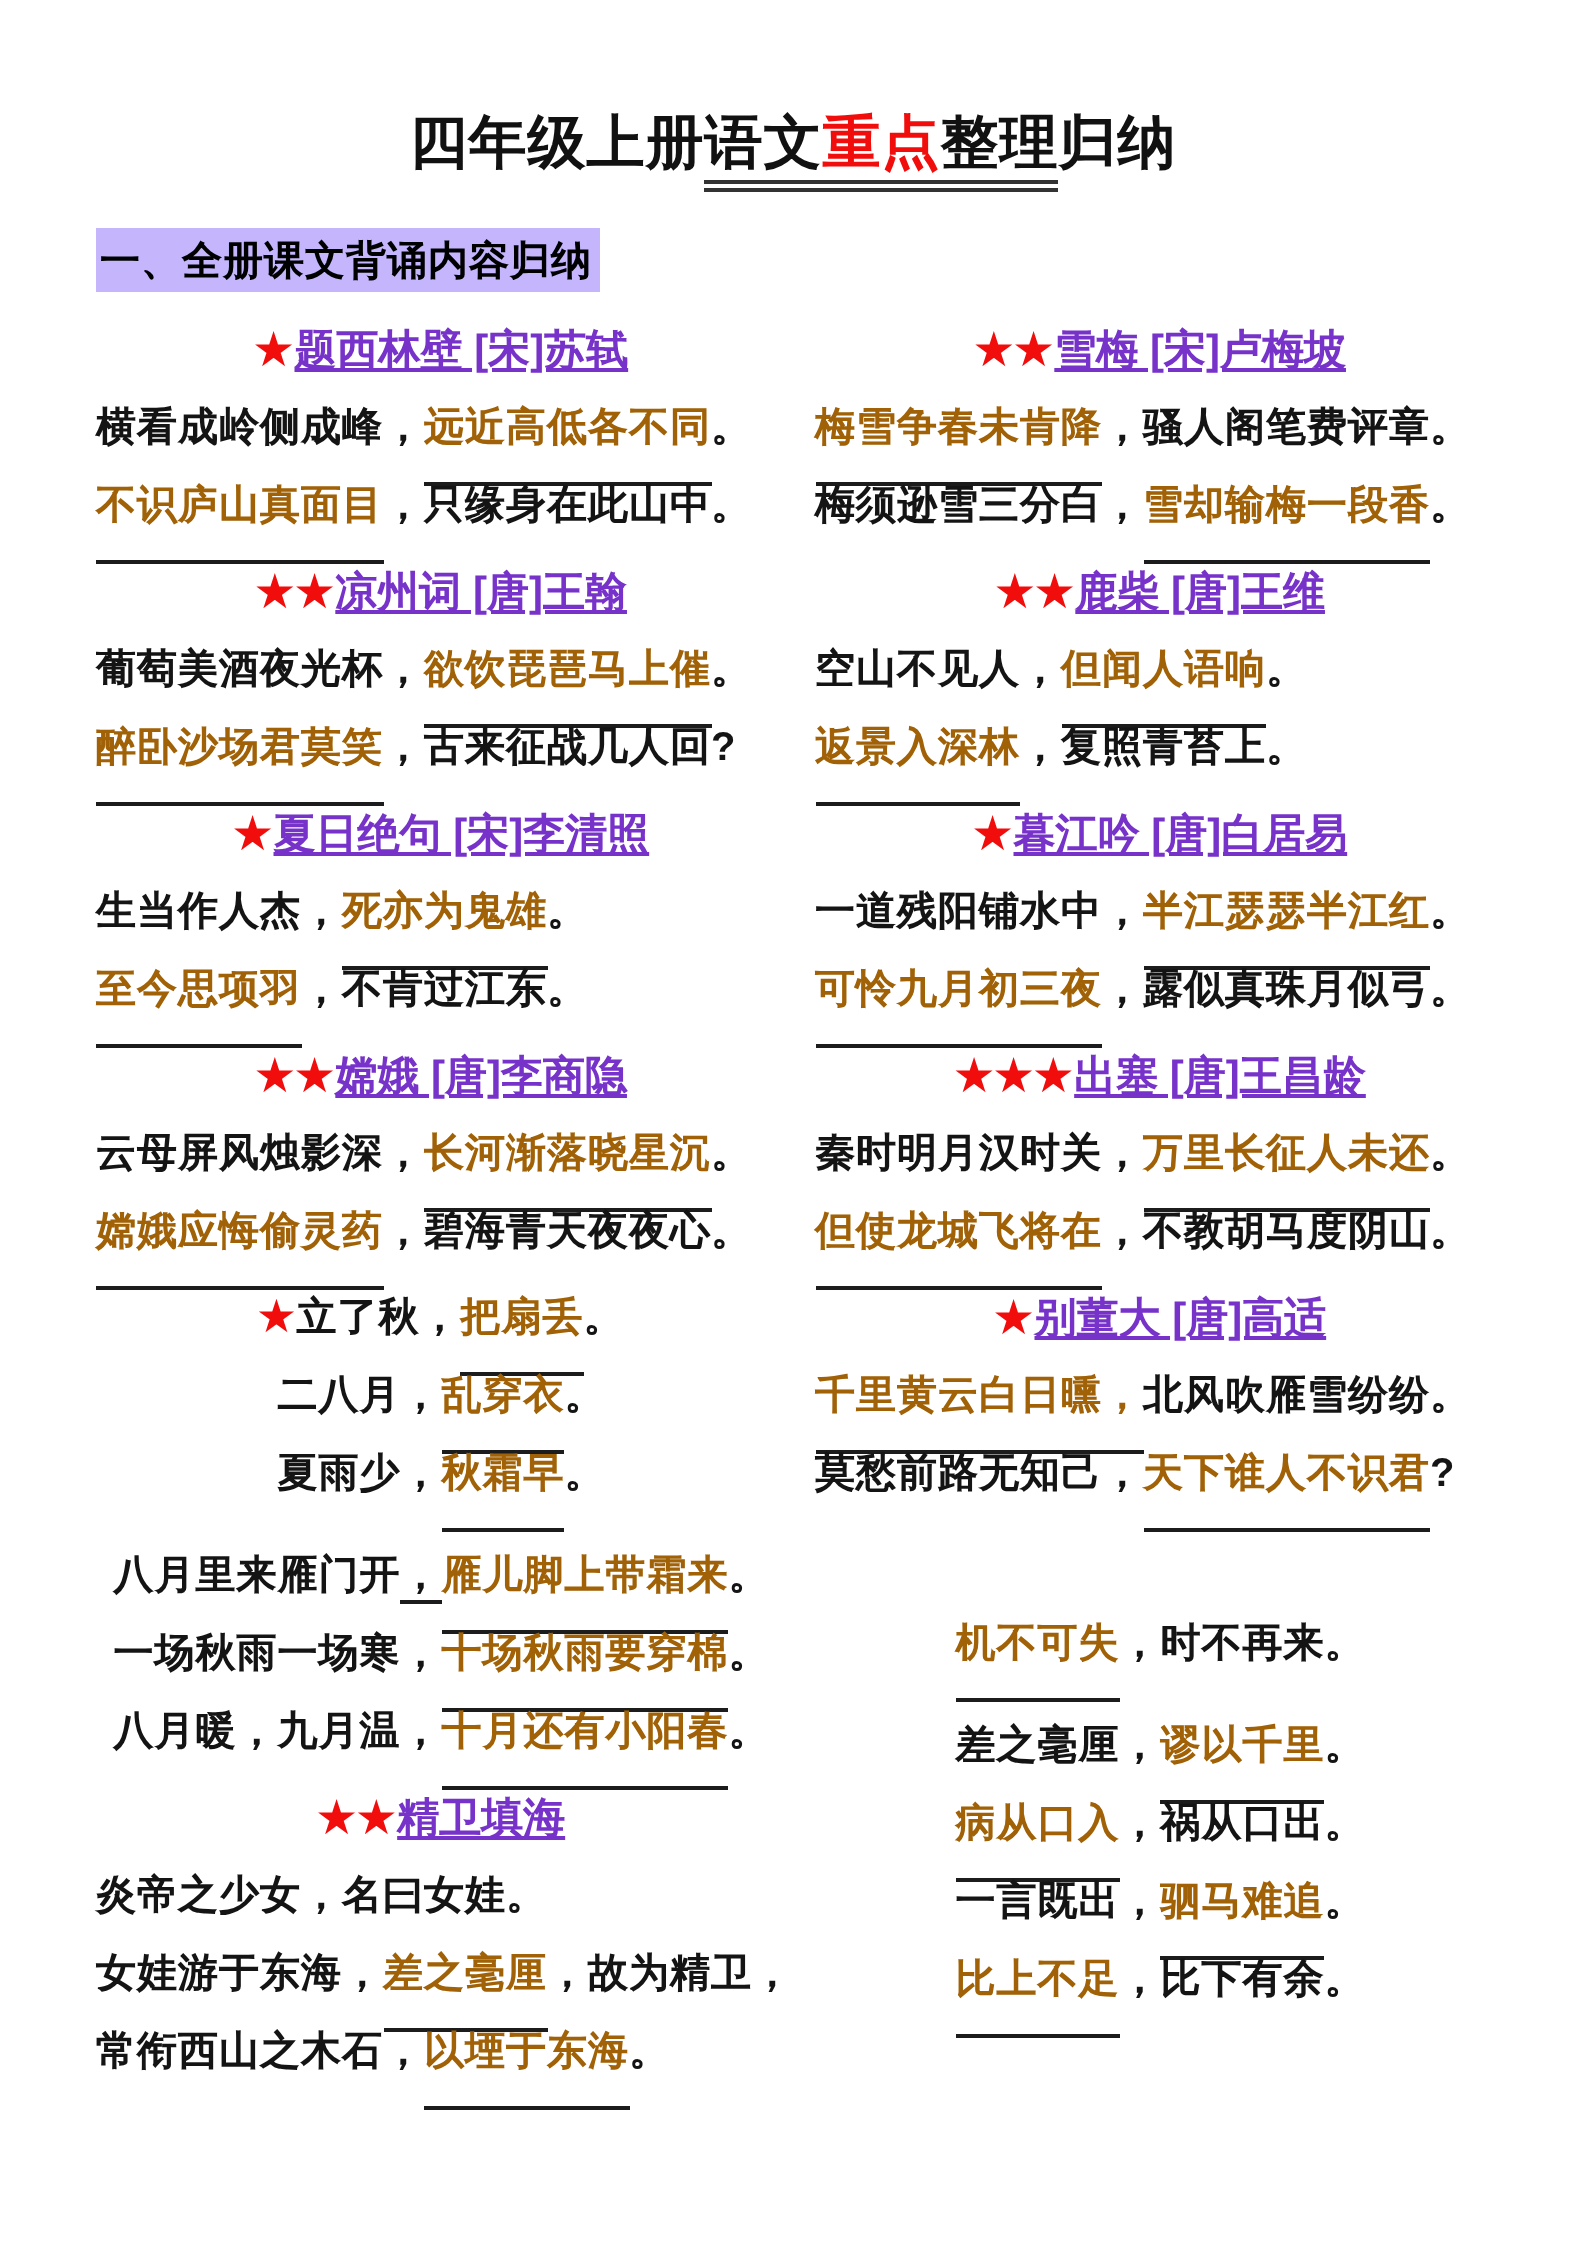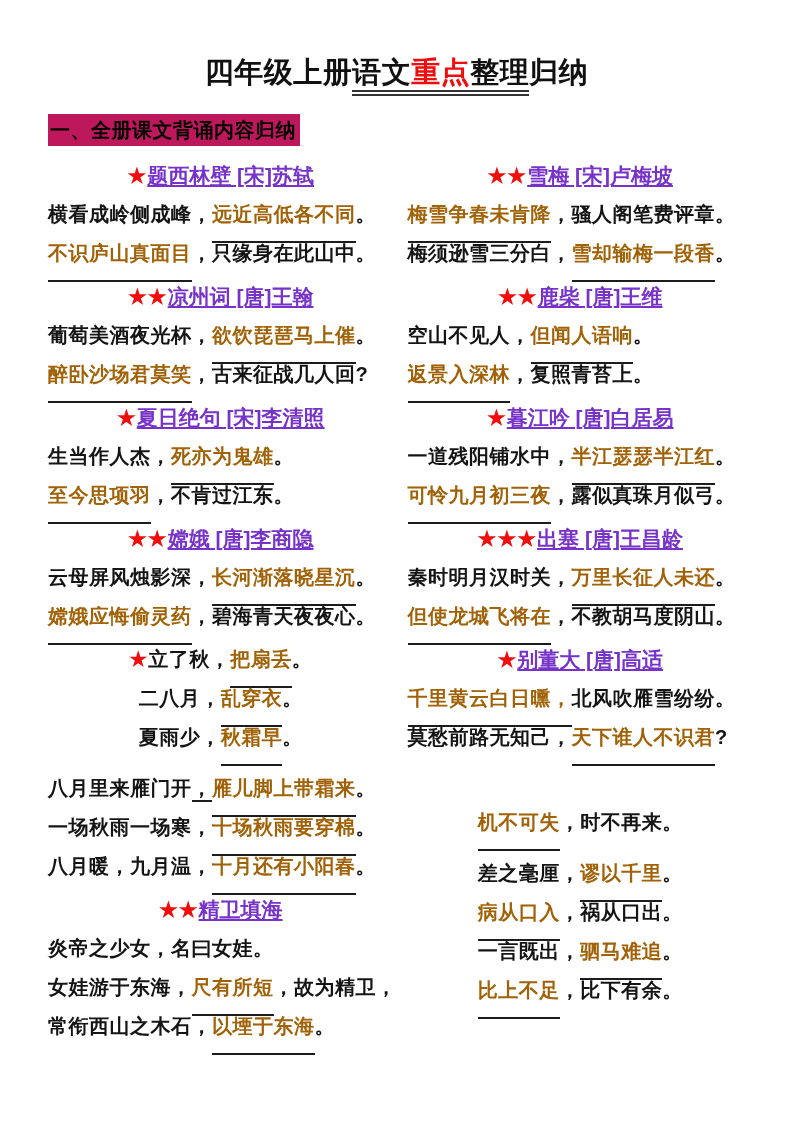--- a/index.html
+++ b/index.html
@@ -20,36 +20,36 @@
     line-height: 40px;
   }
   .t-black { color: #111; }
   .t-black-du { color: #111; border-bottom: 6px double #333; padding-bottom: 2px; }
   .t-red-du { color: #f20d0d; border-bottom: 6px double #333; padding-bottom: 2px; }
 
   
   .heading-row { margin: 22px 0 4px 48px; }
   .section-heading {
     display: inline-block;
-    background: #be185d;
+    background: #c4b5fd;
     color: #000;
     font-size: 20px; font-weight: 800;
     padding: 3px 4px 2px 2px;
     letter-spacing: 0.5px;
   }
 
   
   .columns { display: flex; padding: 6px 40px 0 48px; }
   .col { flex: 1 1 0; min-width: 0; }
   .col-left { margin-right: 14px; }
 
   .block { margin-bottom: 4px; }
   .block.center { text-align: center; }
   .gap-lg { margin-top: 46px; }
-  .gap-sm { margin-top: 12px; }
+  .gap-sm { margin-top: 12px; text-align: center; }
 
   .title-line {
     text-align: center;
     font-size: 21px; line-height: 39px;
     font-weight: 800;
   }
   .stars { color: #f20d0d; letter-spacing: 1px; }
   .ptitle { color: #7733c9; text-decoration: underline; }
 
   .vline {
@@ -109,21 +109,21 @@
           <div class="vline"><span>夏雨少，</span><span class="seg-hl">秋霜早</span><span>。</span></div>
         </div>
         <div class="block gap-sm">
           <div class="vline"><span>八月里来雁门开</span><span class="seg-u">，</span><span class="seg-hl">雁儿脚上带霜来</span><span>。</span></div>
           <div class="vline"><span>一场秋雨一场寒，</span><span class="seg-hl">十场秋雨要穿棉</span><span>。</span></div>
           <div class="vline"><span>八月暖，九月温，</span><span class="seg-hl">十月还有小阳春</span><span>。</span></div>
         </div>
         <div class="block">
           <div class="title-line"><span class="stars">★★</span><span class="ptitle">精卫填海</span></div>
           <div class="vline"><span>炎帝之少女，名曰女娃。</span></div>
-          <div class="vline"><span>女娃游于东海，</span><span class="seg-hl">尺有所短</span><span>，故为精卫，</span></div>
+          <div class="vline"><span>女娃游于东海，</span><span class="seg-hl">差之毫厘</span><span>，故为精卫，</span></div>
           <div class="vline"><span>常衔西山之木石，</span><span class="seg-hl">以堙于东海</span><span>。</span></div>
         </div>
       </div>
     <div class="col col-right">
         <div class="block">
           <div class="title-line"><span class="stars">★★</span><span class="ptitle">雪梅 [宋]卢梅坡</span></div>
           <div class="vline"><span class="seg-hl">梅雪争春未肯降</span><span>，骚人阁笔费评章。</span></div>
           <div class="vline"><span>梅须逊雪三分白，</span><span class="seg-hl">雪却输梅一段香</span><span>。</span></div>
         </div>
         <div class="block">

